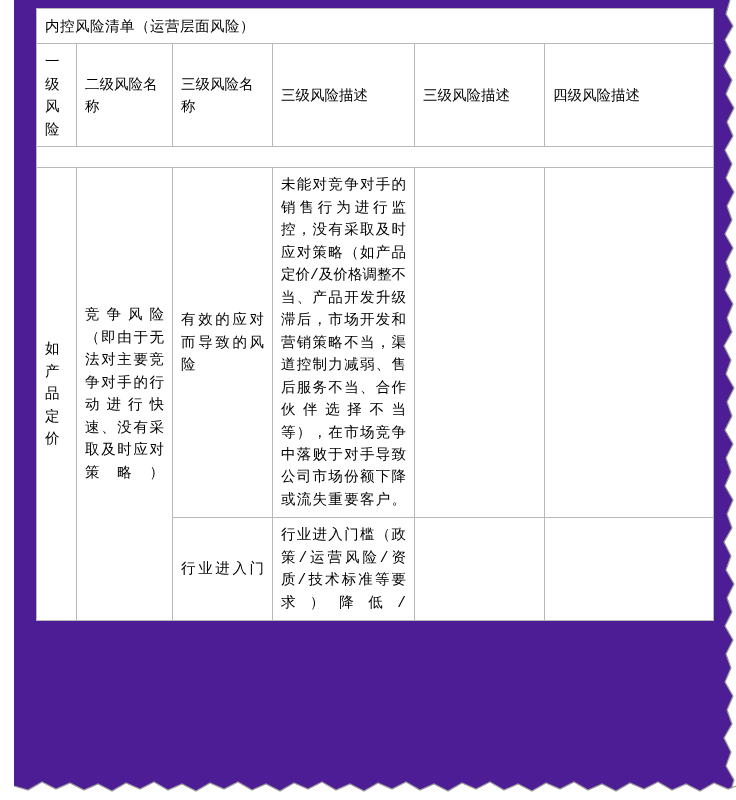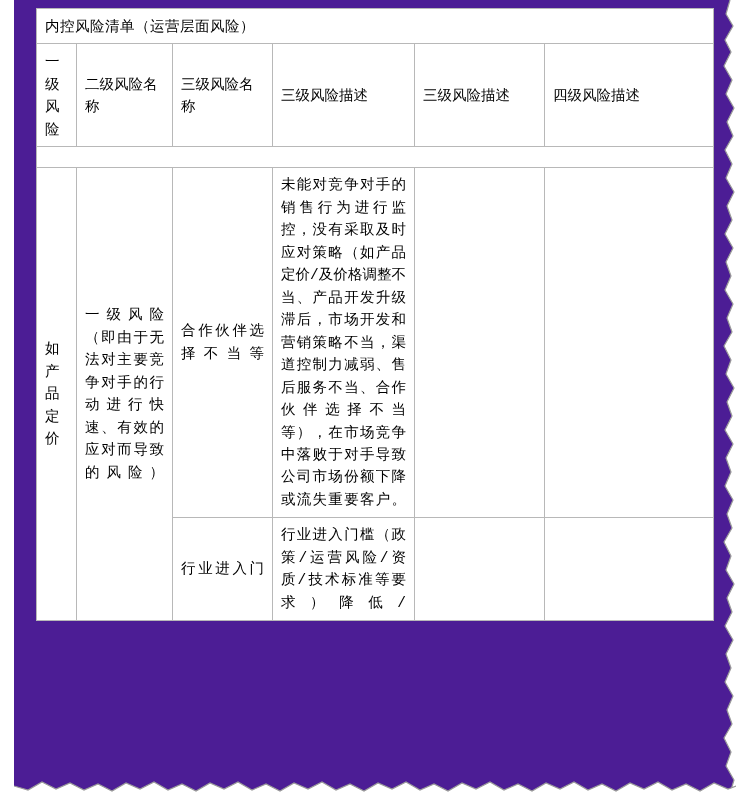--- a/index.html
+++ b/index.html
@@ -132,22 +132,22 @@
         <td class="edge-l"></td>
         <td class="mid"></td>
         <td class="mid"></td>
         <td class="mid"></td>
         <td class="mid"></td>
         <td class="edge-r"></td>
       </tr>
 
       <tr>
         <td class="cell-justify" rowspan="2">如产品定价</td>
-        <td class="cell-justify" rowspan="2">一级风险（即由于无法对主要竞争对手的行动进行快速、有效的应对而导致的风险）</td>
-        <td class="cell-justify">合作伙伴选择不当等</td>
+        <td class="cell-justify" rowspan="2">竞争风险（即由于无法对主要竞争对手的行动进行快速、没有采取及时应对策略）</td>
+        <td class="cell-justify">有效的应对而导致的风险</td>
         <td class="cell-justify">未能对竞争对手的销售行为进行监控，没有采取及时应对策略（如产品定价/及价格调整不当、产品开发升级滞后，市场开发和营销策略不当，渠道控制力减弱、售后服务不当、合作伙伴选择不当等），在市场竞争中落败于对手导致公司市场份额下降或流失重要客户。</td>
         <td></td>
         <td></td>
       </tr>
 
       <tr>
         <td class="cell-justify">行业进入门</td>
         <td class="cell-justify">行业进入门槛（政策/运营风险/资质/技术标准等要求）降低/</td>
         <td></td>
         <td></td>

